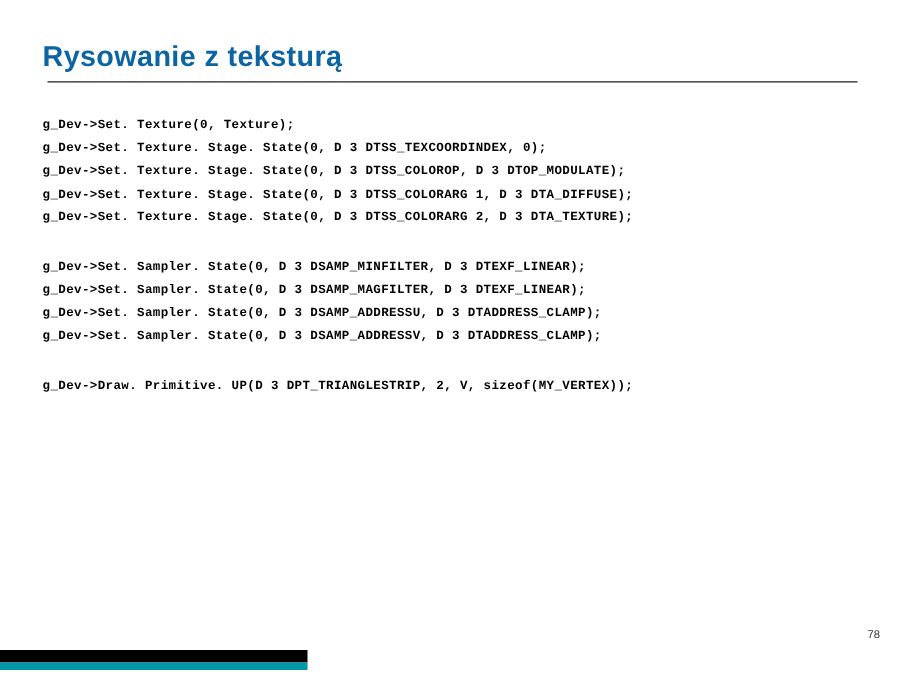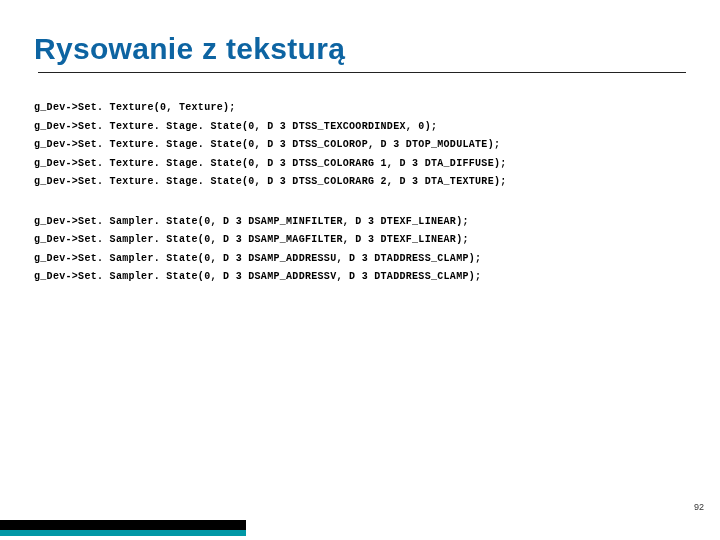--- a/index.html
+++ b/index.html
@@ -13,21 +13,21 @@
   }
   .slide {
     width: 100%;
     height: 100%;
     position: relative;
     padding: 32px 34px 0 34px;
   }
   .title {
     color: #0d64a2;
     font-weight: bold;
-    font-size: 30px;
+    font-size: 23px;
     letter-spacing: 0.3px;
     margin-bottom: 6px;
   }
   .title-rule {
     height: 1.4px;
     background: #222;
     width: 648px;
     margin-left: 4px;
     margin-bottom: 26px;
   }
@@ -76,17 +76,18 @@
 
   <div class="code-block">g_Dev-&gt;Set. Texture(0, Texture);
 g_Dev-&gt;Set. Texture. Stage. State(0, D 3 DTSS_TEXCOORDINDEX, 0);
 g_Dev-&gt;Set. Texture. Stage. State(0, D 3 DTSS_COLOROP, D 3 DTOP_MODULATE);
 g_Dev-&gt;Set. Texture. Stage. State(0, D 3 DTSS_COLORARG 1, D 3 DTA_DIFFUSE);
 g_Dev-&gt;Set. Texture. Stage. State(0, D 3 DTSS_COLORARG 2, D 3 DTA_TEXTURE);</div>
   <div class="code-block">g_Dev-&gt;Set. Sampler. State(0, D 3 DSAMP_MINFILTER, D 3 DTEXF_LINEAR);
 g_Dev-&gt;Set. Sampler. State(0, D 3 DSAMP_MAGFILTER, D 3 DTEXF_LINEAR);
 g_Dev-&gt;Set. Sampler. State(0, D 3 DSAMP_ADDRESSU, D 3 DTADDRESS_CLAMP);
 g_Dev-&gt;Set. Sampler. State(0, D 3 DSAMP_ADDRESSV, D 3 DTADDRESS_CLAMP);</div>
+  <div class="code-block last">g_Dev-&gt;Draw. Primitive. UP(D 3 DPT_TRIANGLESTRIP, 2, V, sizeof(MY_VERTEX));</div>
 
-  <div class="page-number">92</div>
+  <div class="page-number">78</div>
   <div class="footer-bar"></div>
   <div class="footer-bar-teal"></div>
 </div>
 
 </body></html>

